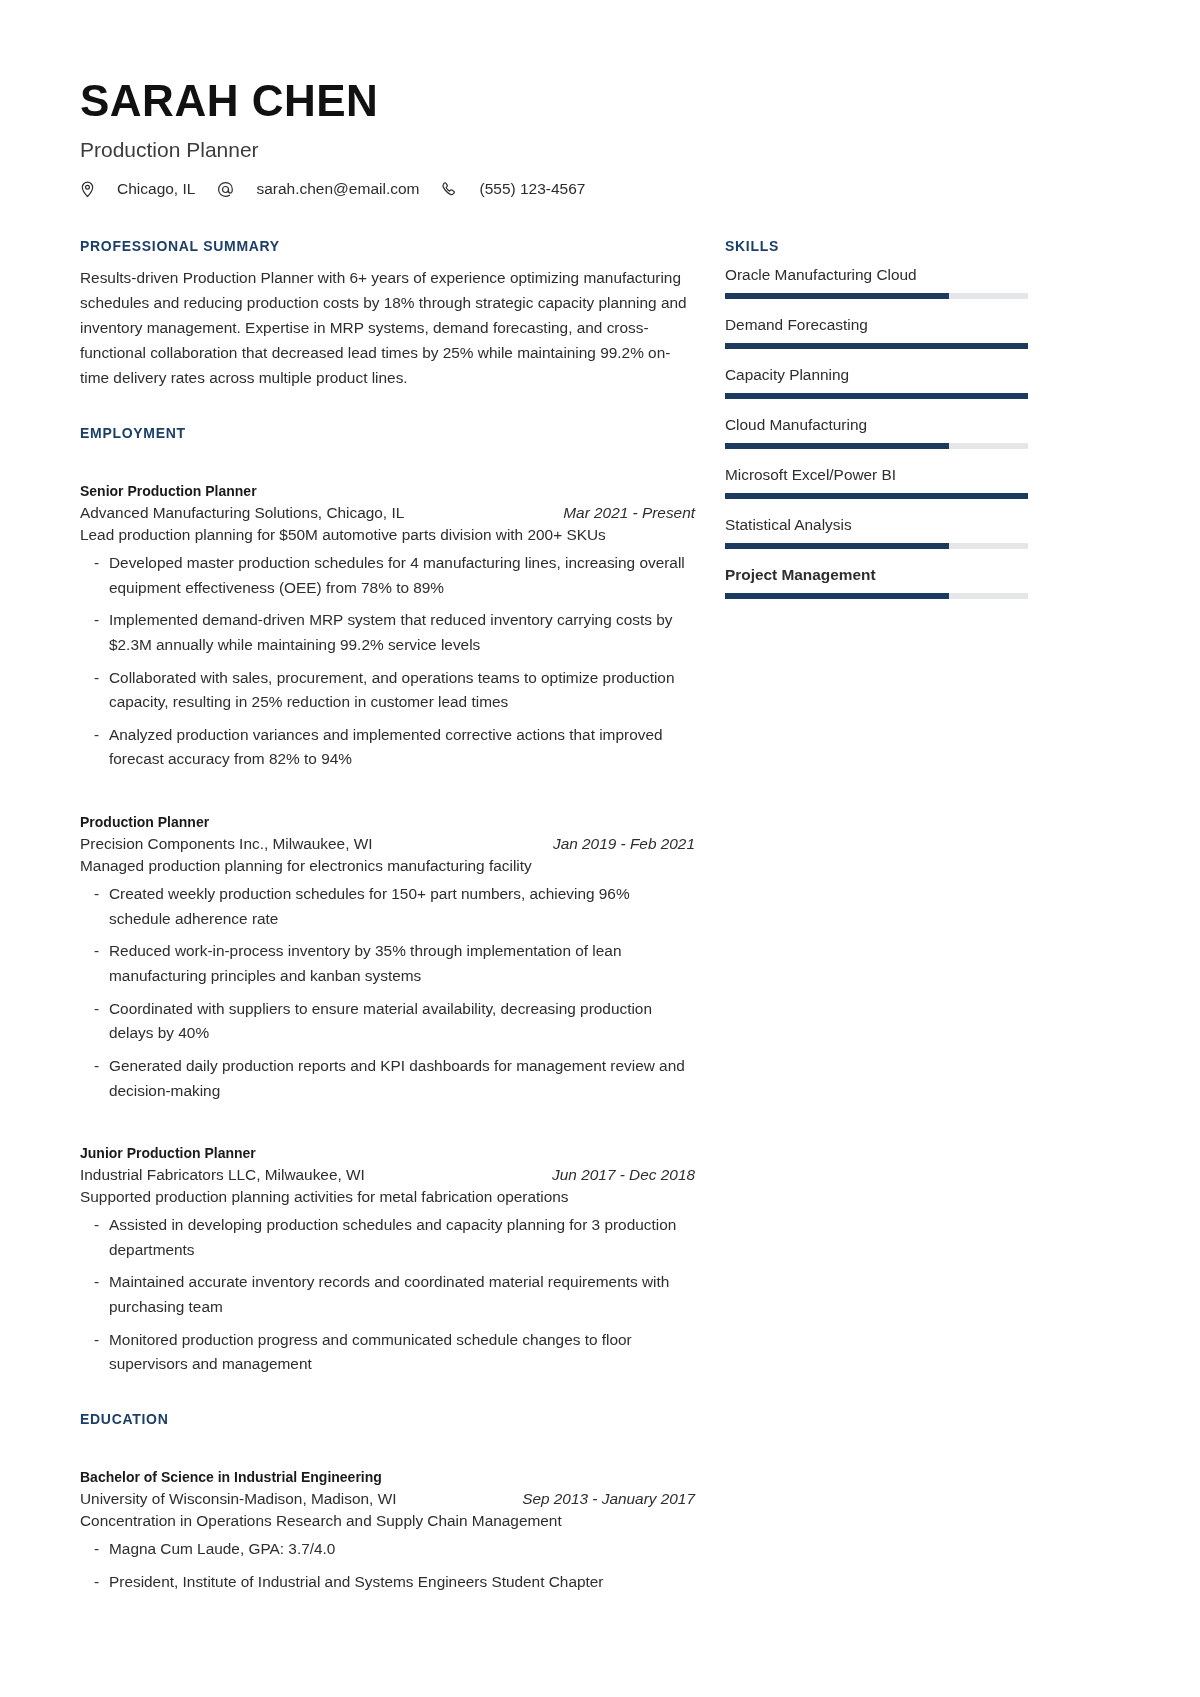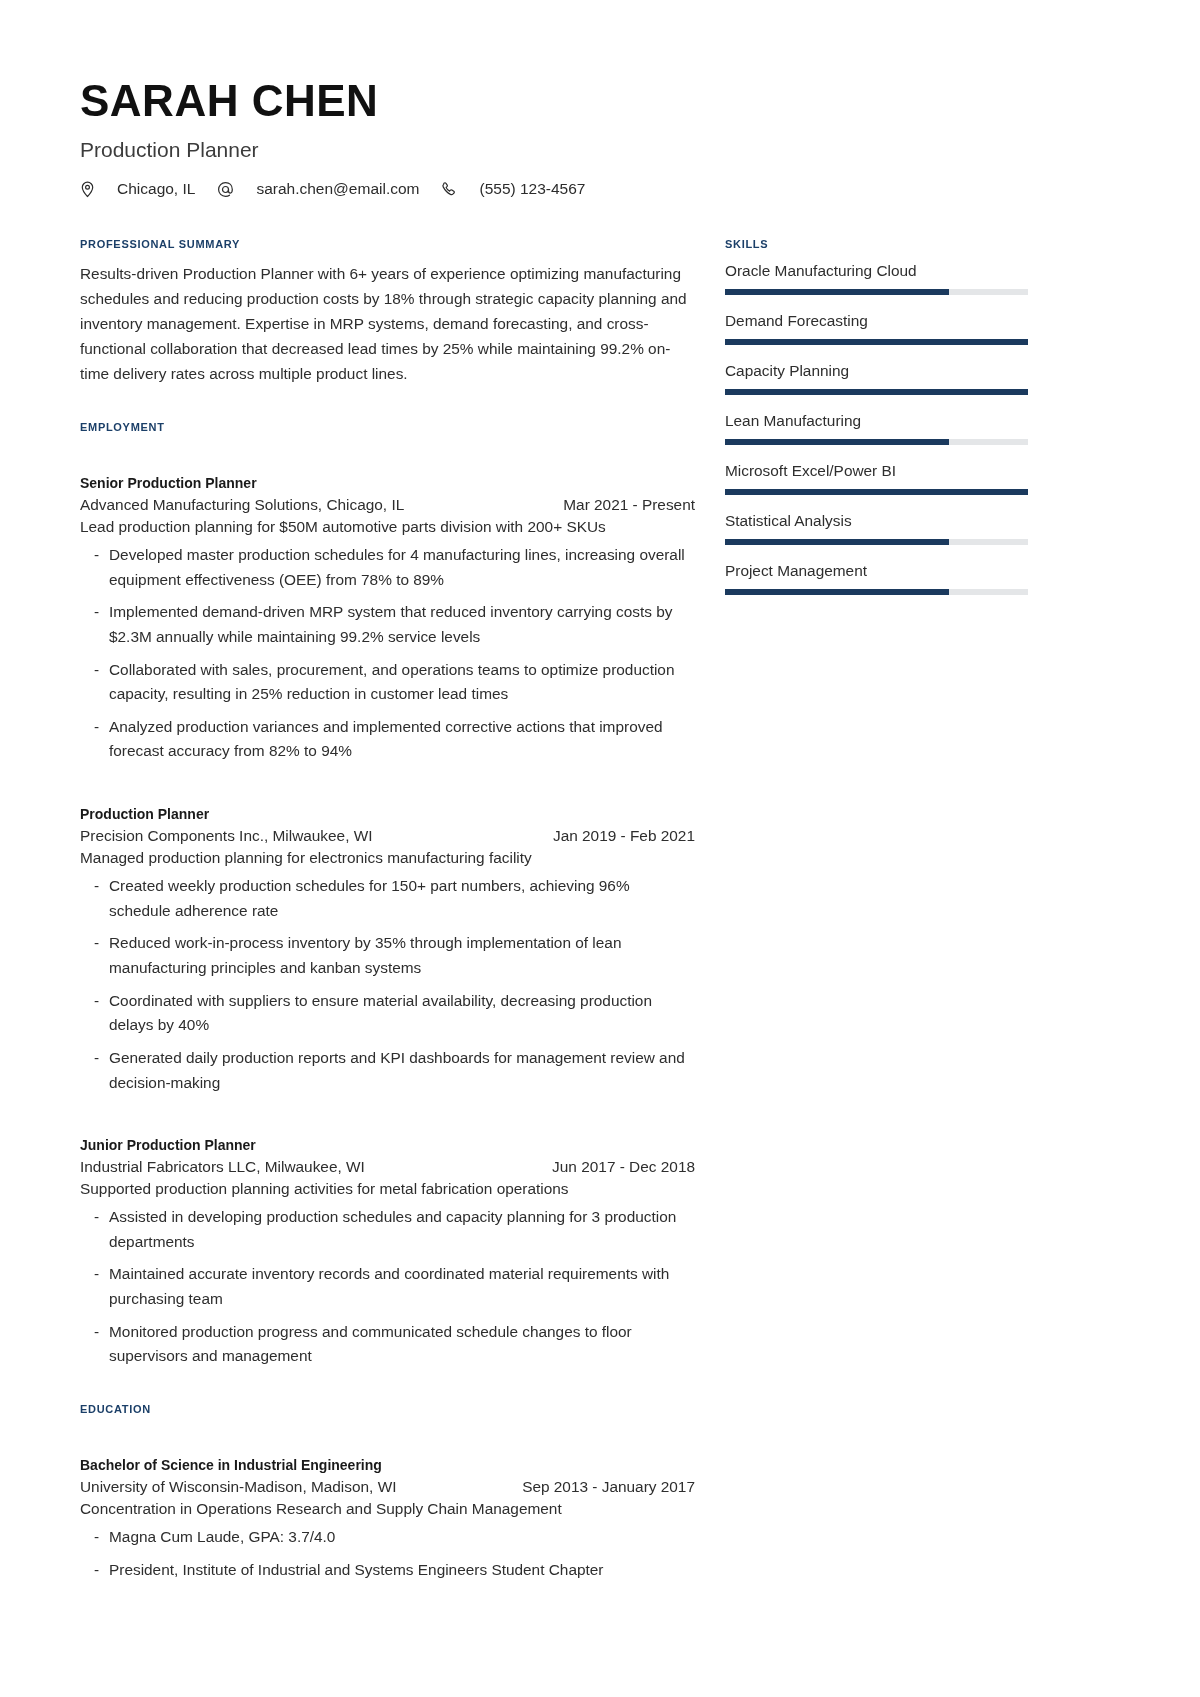--- a/index.html
+++ b/index.html
@@ -38,21 +38,21 @@
   }
   .contact-item { display: flex; align-items: center; gap: 22px; }
   .contact-item svg { display: block; flex: none; }
 
   
   .columns { display: flex; margin-top: 40px; align-items: flex-start; }
   .col-main { width: 615px; flex: none; }
   .col-side { width: 303px; flex: none; margin-left: 30px; }
 
   .section-title {
-    font-size: 11px;
+    font-size: 14px;
     font-weight: bold;
     letter-spacing: 0.7px;
     color: #1b3f68;
     margin-bottom: 12px;
   }
   .section { margin-bottom: 34px; }
 
   .summary-text {
     font-size: 15.4px;
     line-height: 1.62;
@@ -71,21 +71,21 @@
   }
   .entry-meta {
     display: flex;
     justify-content: space-between;
     align-items: center;
     font-size: 15.4px;
     color: #2e2e2e;
     margin-bottom: 4px;
   }
   .entry-org { }
-  .entry-dates { white-space: nowrap; }
+  .entry-dates { white-space: nowrap; font-style: italic; }
   .entry-desc {
     font-size: 15.4px;
     color: #2e2e2e;
     margin-bottom: 7px;
   }
   ul.bullets { list-style: none; }
   ul.bullets li {
     position: relative;
     padding-left: 29px;
     font-size: 15.4px;
@@ -97,21 +97,21 @@
   ul.bullets li::before {
     content: "-";
     position: absolute;
     left: 14px;
     top: 0;
     color: #2e2e2e;
   }
 
   
   .skill { margin-bottom: 17px; }
-  .skill:last-child { margin-bottom: 0; }
+  .skill:last-child { margin-bottom: 0; font-weight: bold; }
   .skill-name {
     font-size: 15.4px;
     color: #2e2e2e;
     margin-bottom: 9px;
   }
   .skill-track {
     height: 6px;
     width: 100%;
     background: #e4e6e8;
     overflow: hidden;
@@ -255,21 +255,21 @@
             <div class="skill-fill" style="width: 100%;"></div>
           </div>
         </div>
         <div class="skill">
           <div class="skill-name">Capacity Planning</div>
           <div class="skill-track">
             <div class="skill-fill" style="width: 100%;"></div>
           </div>
         </div>
         <div class="skill">
-          <div class="skill-name">Lean Manufacturing</div>
+          <div class="skill-name">Cloud Manufacturing</div>
           <div class="skill-track">
             <div class="skill-fill" style="width: 74%;"></div>
           </div>
         </div>
         <div class="skill">
           <div class="skill-name">Microsoft Excel/Power BI</div>
           <div class="skill-track">
             <div class="skill-fill" style="width: 100%;"></div>
           </div>
         </div>

